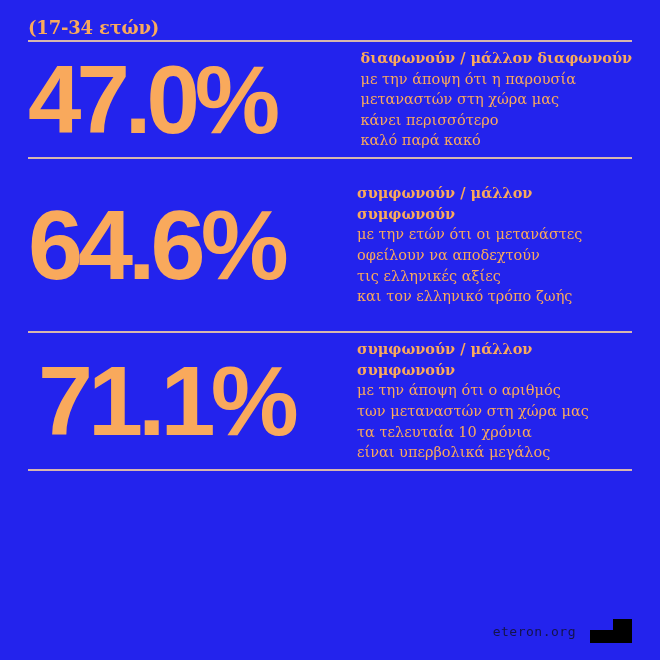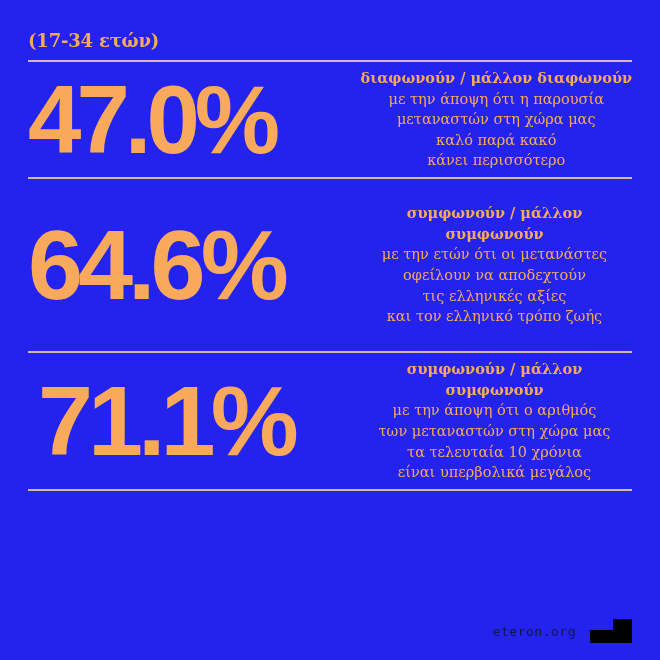--- a/index.html
+++ b/index.html
@@ -14,24 +14,24 @@
     overflow: hidden;
     position: relative;
   }
   .sheet {
     position: absolute;
     inset: 0;
     padding: 0 28px;
     box-sizing: border-box;
   }
   .header {
-    height: 60px;
+    height: 40px;
     display: flex;
     align-items: flex-end;
-    padding-bottom: 10px;
+    padding-bottom: 3px;
     box-sizing: border-box;
   }
   .header-title {
     color: #f9a95c;
     font-family: "DejaVu Serif", "Liberation Serif", serif;
     font-weight: bold;
     font-size: 18px;
     letter-spacing: -0.2px;
     line-height: 1;
   }
@@ -61,21 +61,21 @@
     flex: 0 0 auto;
   }
   .row-2 .stat-value { font-size: 99px; }
   .row-3 .stat-value { font-size: 99px; padding-left: 10px; }
 
   .stat-desc {
     color: #f9a95c;
     font-family: "DejaVu Serif", "Liberation Serif", serif;
     font-size: 14.5px;
     line-height: 1.42;
-    text-align: center;
+    text-align: left;
     flex: 0 0 auto;
     max-width: 275px;
   }
   .stat-desc .lead {
     font-weight: bold;
     display: block;
   }
   .stat-desc .line {
     display: block;
   }
@@ -129,22 +129,22 @@
   </div>
 
   <div class="rule"></div>
 
   <div class="stat-row row-1">
     <div class="stat-value">47.0%</div>
     <div class="stat-desc">
       <span class="lead">διαφωνούν / μάλλον διαφωνούν</span>
       <span class="line">με την άποψη ότι η παρουσία</span>
       <span class="line">μεταναστών στη χώρα μας</span>
+      <span class="line">κάνει περισσότερο</span>
       <span class="line">καλό παρά κακό</span>
-      <span class="line">κάνει περισσότερο</span>
     </div>
   </div>
 
   <div class="rule"></div>
 
   <div class="stat-row row-2">
     <div class="stat-value">64.6%</div>
     <div class="stat-desc">
       <span class="lead">συμφωνούν / μάλλον συμφωνούν</span>
       <span class="line">με την ετών ότι οι μετανάστες</span>

